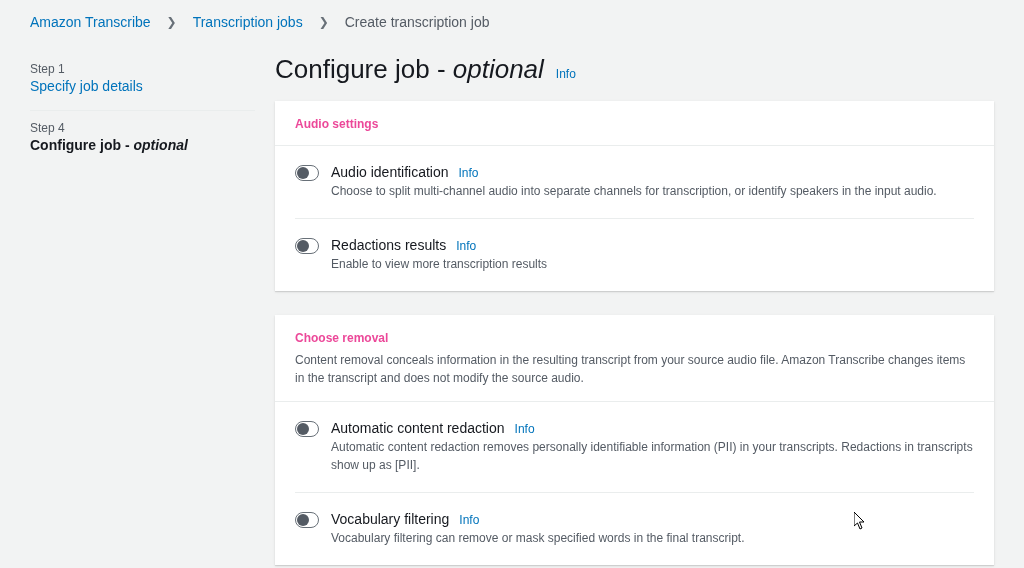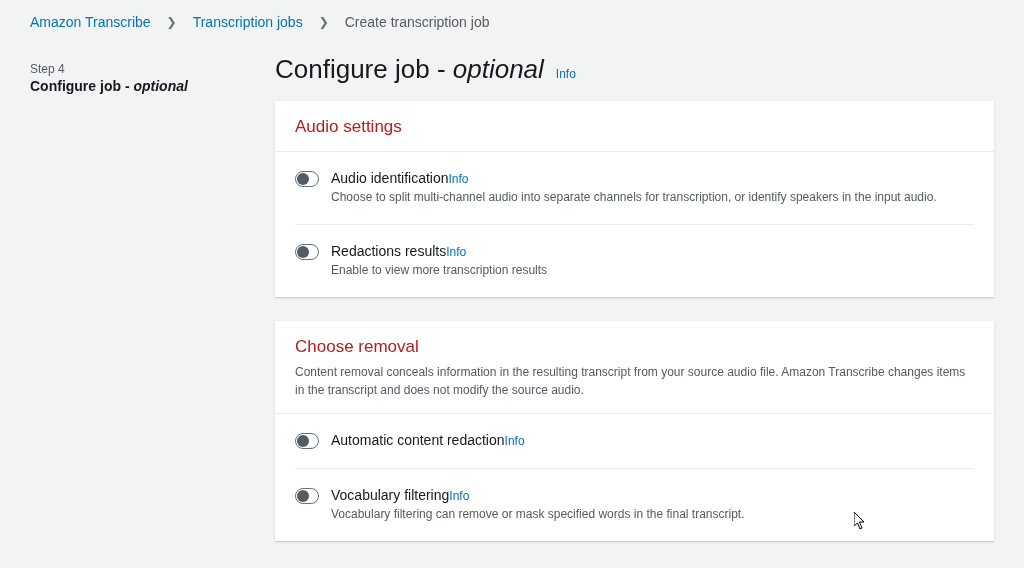--- a/index.html
+++ b/index.html
@@ -59,23 +59,23 @@
     .panel {
       background: #fff;
       box-shadow: 0 1px 1px rgba(0,0,0,0.1), 0 1px 3px rgba(0,0,0,0.08);
       margin-bottom: 24px;
     }
     .panel-header {
       padding: 16px 20px 14px 20px;
       border-bottom: 1px solid #eaeded;
     }
     .panel-title {
-      font-size: 17px;
-      font-weight: 400;
-      color: #b91c1c;
+      font-size: 12px;
+      font-weight: 700;
+      color: #ec4899;
     }
     .panel-desc {
       font-size: 12px;
       color: #545b64;
       line-height: 1.5;
       margin-top: 6px;
     }
     .panel-body {
       padding: 0 20px;
     }
@@ -111,20 +111,21 @@
     .setting-text { flex: 1; }
     .setting-title {
       font-size: 14px;
       font-weight: 400;
       color: #16191f;
       display: inline;
     }
     .setting-title-row {
       display: flex;
       align-items: baseline;
+      gap: 10px;
       margin-bottom: 2px;
     }
     .setting-desc {
       font-size: 12px;
       color: #545b64;
       line-height: 1.5;
     }
     .cursor {
       position: absolute;
       left: 854px;
@@ -140,20 +141,24 @@
   <a href="#">Amazon Transcribe</a>
   <span class="sep">❯</span>
   <a href="#">Transcription jobs</a>
   <span class="sep">❯</span>
   <span class="current">Create transcription job</span>
 </div>
 
 <div class="layout">
   <div class="sidebar">
     <div class="step-block">
+      <div class="step-label">Step 1</div>
+      <a href="#" class="step-link">Specify job details</a>
+    </div>
+    <div class="step-block">
       <div class="step-label">Step 4</div>
       <div class="step-current">
         <span>Configure job - </span><em>optional</em>
       </div>
     </div>
   </div>
 
   <div class="main">
     <h1 class="page-title">
       <span>
@@ -196,20 +201,21 @@
         <div class="panel-desc">Content removal conceals information in the resulting transcript from your source audio file. Amazon Transcribe changes items in the transcript and does not modify the source audio.</div>
       </div>
       <div class="panel-body">
         <div class="setting-row">
           <div class="toggle"></div>
           <div class="setting-text">
             <div class="setting-title-row">
               <span class="setting-title">Automatic content redaction</span>
               <a href="#" class="info-link">Info</a>
             </div>
+            <div class="setting-desc">Automatic content redaction removes personally identifiable information (PII) in your transcripts. Redactions in transcripts show up as [PII].</div>
           </div>
         </div>
         <div class="setting-row">
           <div class="toggle"></div>
           <div class="setting-text">
             <div class="setting-title-row">
               <span class="setting-title">Vocabulary filtering</span>
               <a href="#" class="info-link">Info</a>
             </div>
             <div class="setting-desc">Vocabulary filtering can remove or mask specified words in the final transcript.</div>

